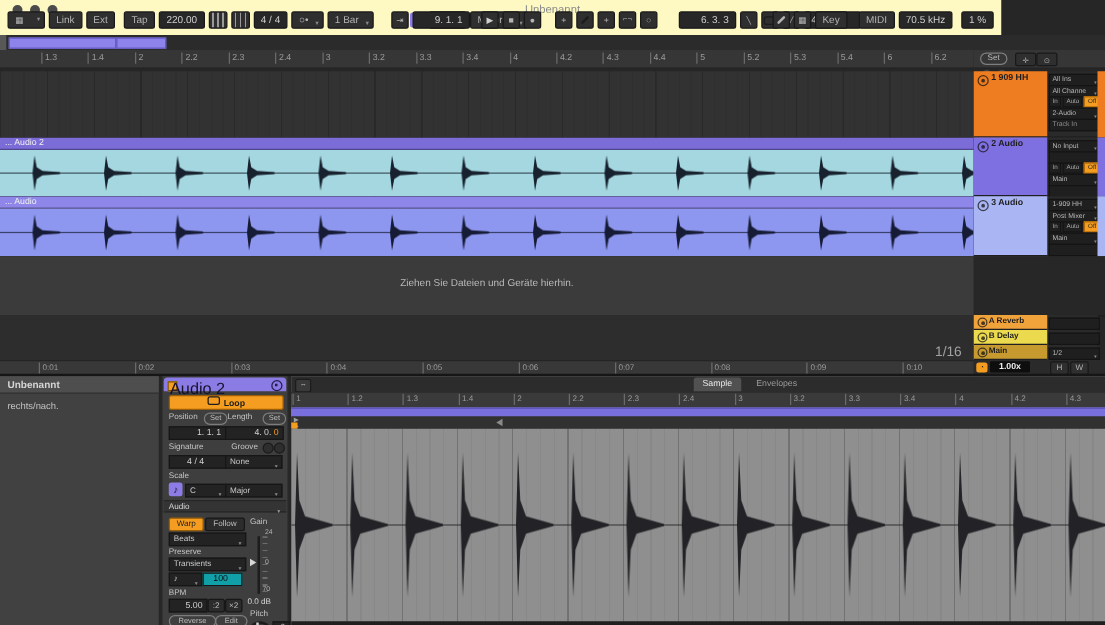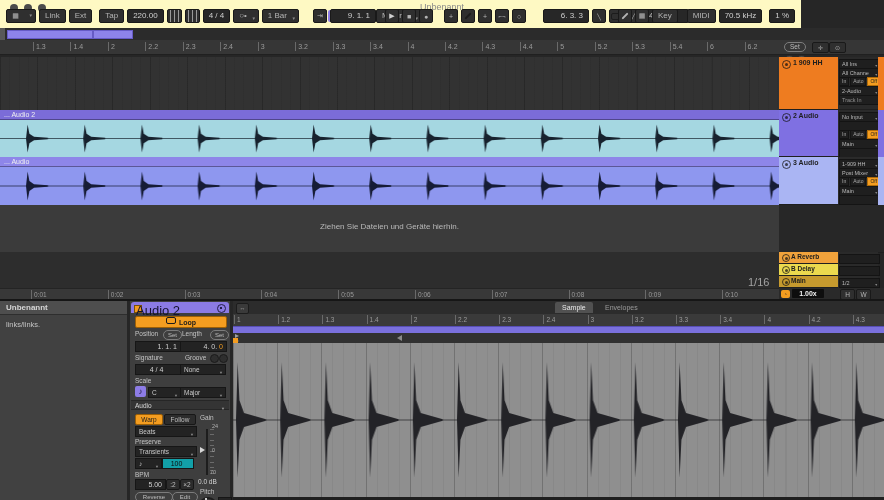--- a/index.html
+++ b/index.html
@@ -363,21 +363,21 @@
     <span class="speedfield">1.00x</span>
     <span class="hw" style="left:61px">H</span>
     <span class="hw" style="left:77px">W</span>
   </div>
 
   <div class="bottom-divider"></div>
 
   <div class="info-panel">
     <div class="info-title">Unbenannt</div>
     <div class="info-body">
-      <div>links/links.</div>
+      <div>rechts/nach.</div>
     </div>
   </div>
 
   <div class="clip-panel">
     <div class="cp-title">
       <span class="swatch"></span>
       <span class="nm">Audio 2</span>
       <span class="lockcirc"></span>
     </div>
     <div class="cp-loop"><span class="loop-glyph" style="vertical-align:1px;margin-right:3px"></span><span>Loop</span></div>

